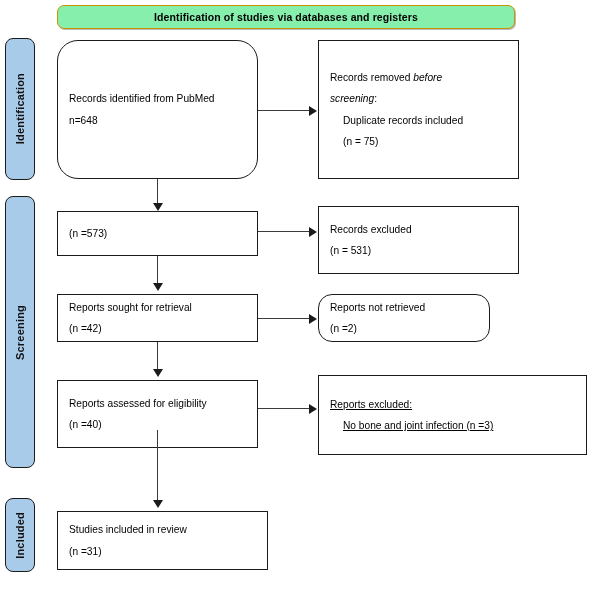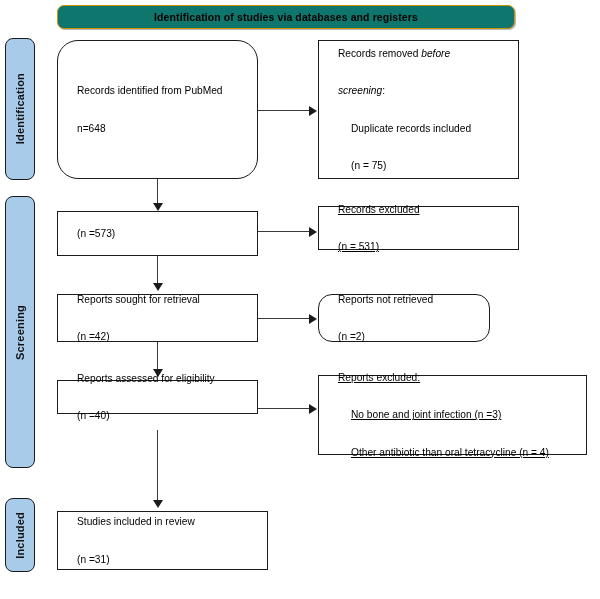--- a/index.html
+++ b/index.html
@@ -18,21 +18,21 @@
     overflow: hidden;
   }
 
   
   .banner {
     position: absolute;
     left: 57px;
     top: 5px;
     width: 458px;
     height: 24px;
-    background: #0f766e;
+    background: #86efac;
     border: 1px solid #c99400;
     border-radius: 7px;
     box-sizing: border-box;
     display: flex;
     align-items: center;
     justify-content: center;
     box-shadow: 1px 1px 0 rgba(0,0,0,0.28);
   }
   .banner-text {
     font-size: 10.5px;
@@ -70,21 +70,21 @@
     position: absolute;
     background: #ffffff;
     border: 1.6px solid #1b1b1b;
     box-sizing: border-box;
     display: flex;
     flex-direction: column;
     justify-content: center;
     padding: 4px 7px;
   }
   .box p {
-    margin: 12px;
+    margin: 4px;
     font-size: 10.2px;
     line-height: 13.2px;
     color: #000000;
     white-space: nowrap;
   }
   .box p.indent {
     padding-left: 13px;
   }
   .box p em {
     font-style: italic;
@@ -152,21 +152,21 @@
   <div class="hline" style="left:258px; top:110px; width:52px;"></div>
   <div class="arrow-right" style="left:309px; top:105.5px;"></div>
 
   <div class="vline" style="left:157px; top:179px; height:27px;"></div>
   <div class="arrow-down" style="left:152.5px; top:203px;"></div>
 
   <div class="box" style="left:57px; top:211px; width:201px; height:45px;">
     <p>(n =573)</p>
   </div>
 
-  <div class="box" style="left:318px; top:206px; width:201px; height:44px;text-decoration:underline;">
+  <div class="box" style="left:318px; top:206px; width:201px; height:68px;">
     <p>Records excluded</p>
     <p>(n = 531)</p>
   </div>
 
   <div class="hline" style="left:258px; top:231px; width:52px;"></div>
   <div class="arrow-right" style="left:309px; top:226.5px;"></div>
 
   <div class="vline" style="left:157px; top:256px; height:30px;"></div>
   <div class="arrow-down" style="left:152.5px; top:283px;"></div>
 
@@ -179,29 +179,28 @@
     <p>Reports not retrieved</p>
     <p>(n =2)</p>
   </div>
 
   <div class="hline" style="left:258px; top:318px; width:52px;"></div>
   <div class="arrow-right" style="left:309px; top:313.5px;"></div>
 
   <div class="vline" style="left:157px; top:342px; height:30px;"></div>
   <div class="arrow-down" style="left:152.5px; top:369px;"></div>
 
-  <div class="box" style="left:57px; top:380px; width:201px; height:34px;">
+  <div class="box" style="left:57px; top:380px; width:201px; height:68px;">
     <p>Reports assessed for eligibility</p>
     <p>(n =40)</p>
   </div>
 
   <div class="box" style="left:318px; top:375px; width:269px; height:80px;text-decoration:underline;">
     <p>Reports excluded:</p>
     <p class="indent">No bone and joint infection (n =3)</p>
-    <p class="indent">Other antibiotic than oral tetracycline (n = 4)</p>
   </div>
 
   <div class="hline" style="left:258px; top:408px; width:52px;"></div>
   <div class="arrow-right" style="left:309px; top:403.5px;"></div>
 
   <div class="vline" style="left:157px; top:430px; height:73px;"></div>
   <div class="arrow-down" style="left:152.5px; top:500px;"></div>
 
   <div class="box" style="left:57px; top:511px; width:211px; height:59px;">
     <p>Studies included in review</p>

